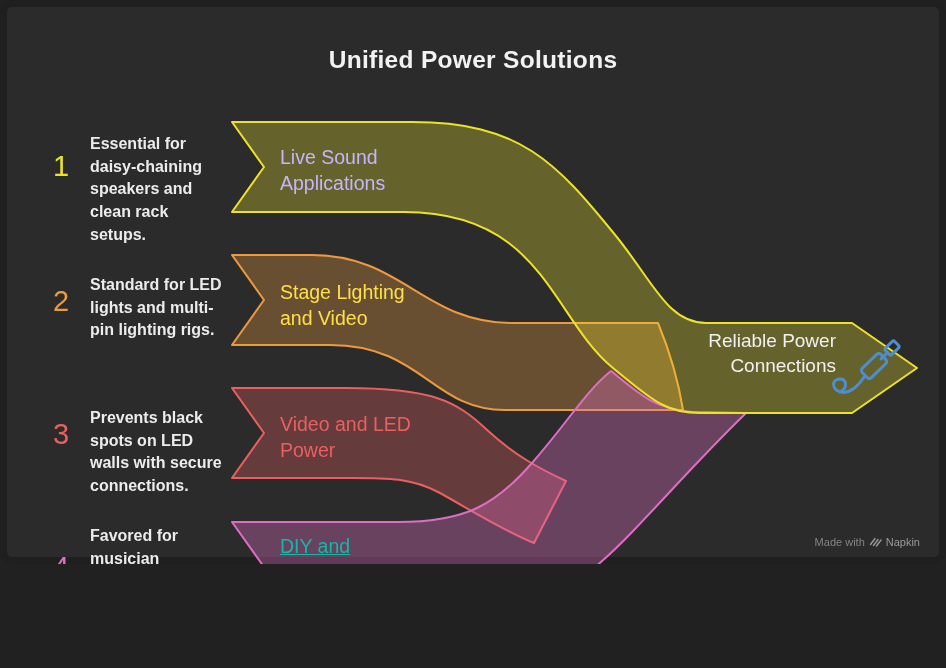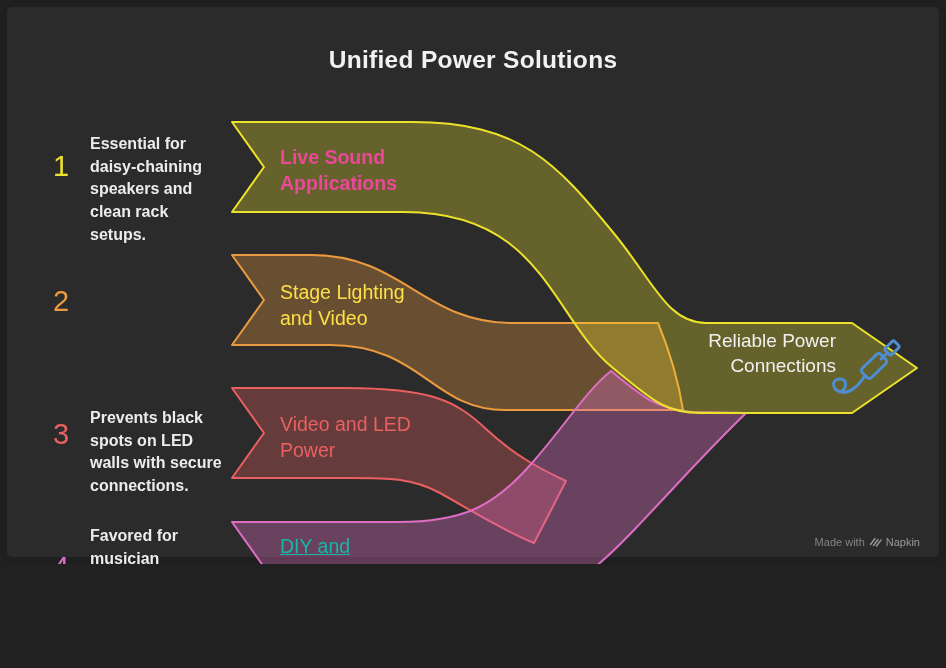--- a/index.html
+++ b/index.html
@@ -33,21 +33,21 @@
   }
   .d1{left:90px;top:133px;width:128px;}
   .d2{left:90px;top:274px;width:138px;}
   .d3{left:90px;top:407px;width:144px;}
   .d4{left:90px;top:525px;width:112px;}
   .blabel{
     position:absolute; left:280px;
     font-size:19.5px; font-weight:500; line-height:1.35;
     white-space:pre-line;
   }
-  .l1{top:144px;color:#ec4899;font-weight:bold;}
+  .l1{top:144px;color:#c4b5fd;}
   .l2{top:279px;color:#fde047;}
   .l3{top:411px;color:#ea6060;}
   .l4{top:533px;color:#14b8a6;text-decoration:underline;}
   .result{
     position:absolute; left:690px; top:328px; width:146px;
     text-align:right; color:#f0f0f0;
     font-size:19px; font-weight:500; line-height:1.32;
     white-space:pre-line;
   }
   .watermark{
@@ -91,20 +91,21 @@
       <path d="M864,377 C857,388 848,394 841,392 C832,390 831,380 839,379 C847,378 848,388 840,392"></path>
     </g>
   </svg>
 
   <div class="num n1">1</div>
   <div class="num n2">2</div>
   <div class="num n3">3</div>
   <div class="num n4">4</div>
 
   <div class="desc d1">Essential for daisy-chaining speakers and clean rack setups.</div>
+  <div class="desc d2">Standard for LED lights and multi-pin lighting rigs.</div>
   <div class="desc d3">Prevents black spots on LED walls with secure connections.</div>
   <div class="desc d4">Favored for musician pedalboards and custom power boxes.</div>
 
   <div class="blabel l1">Live Sound
 Applications</div>
   <div class="blabel l2">Stage Lighting
 and Video</div>
   <div class="blabel l3">Video and LED
 Power</div>
   <div class="blabel l4">DIY and

